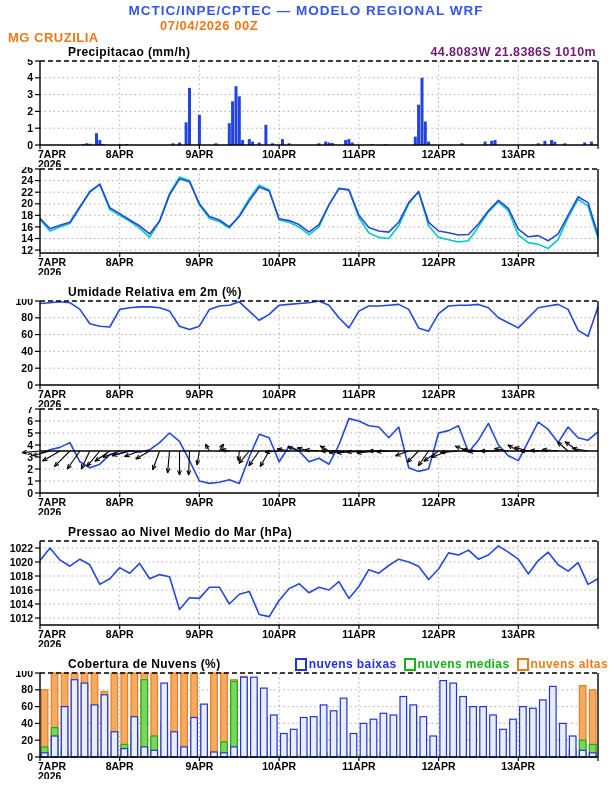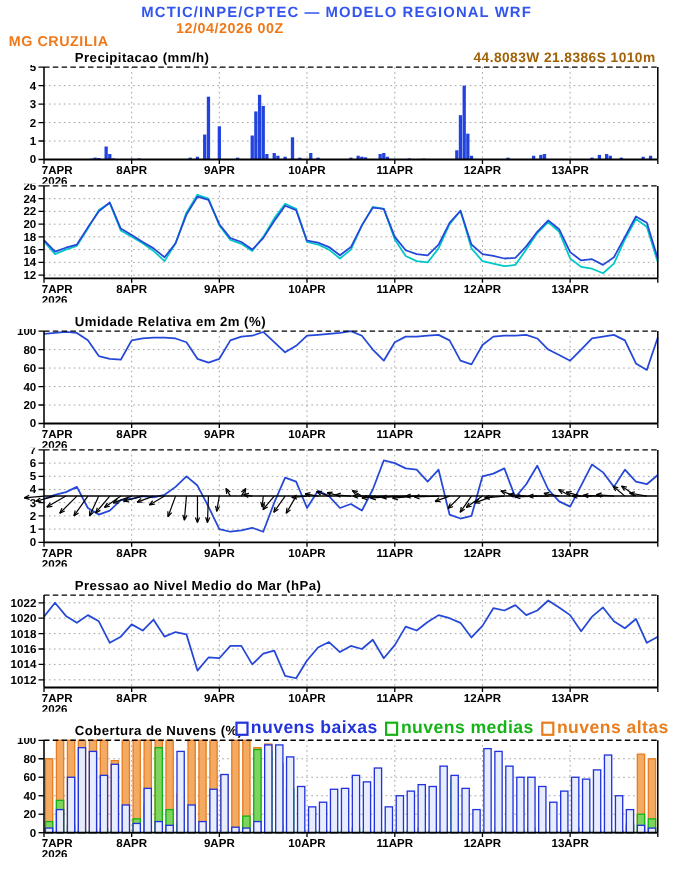--- a/index.html
+++ b/index.html
@@ -7,36 +7,36 @@
         font-family:"Liberation Sans",sans-serif;font-weight:bold;}
   .hdr1{padding-top:3px;text-align:center;font-size:13.5px;letter-spacing:1px;color:#3355ee;}
   .hdr2{position:relative;height:17px;font-size:13px;letter-spacing:.5px;color:#f07818;}
   .hdr2 .station{position:absolute;left:8px;top:0;margin-top:12px;}
   .hdr2 .run{position:absolute;left:160px;top:0;}
   .panel{position:relative;}
   .titlerow{position:relative;height:14px;font-size:12px;letter-spacing:.4px;color:#000;
             display:flex;align-items:flex-end;margin-top:10px;}
   .titlerow .t{margin-left:68px;white-space:nowrap;}
   .titlerow .right{position:absolute;right:16px;bottom:0;white-space:nowrap;}
-  .right.orange{color:#a16207;font-size:12.5px;}
+  .right.orange{color:#701a75;font-size:12.5px;}
   .right.cyan{color:#00c8c8;}
-  .legend{position:absolute;right:4px;bottom:0;display:flex;gap:7px;font-size:16px;justify-content:space-between;}
+  .legend{position:absolute;right:4px;bottom:0;display:flex;gap:7px;font-size:12px;justify-content:space-between;}
   .legend .item{display:flex;align-items:center;gap:2px;white-space:nowrap;}
   .legend .sw{display:inline-block;width:8px;height:9px;border:2px solid #000;background:#fff;}
   .plot{position:relative;width:612px;height:108px;}
   svg text{font-family:"Liberation Sans",sans-serif;font-weight:bold;}
 </style>
 </head>
 <body>
 <div class="page">
 
 <div class="hdr1">MCTIC/INPE/CPTEC — MODELO REGIONAL WRF</div>
 <div class="hdr2">
   <span class="station">MG CRUZILIA</span>
-  <span class="run">12/04/2026 00Z</span>
+  <span class="run">07/04/2026 00Z</span>
 </div>
 
 <div class="panel">
   <div class="titlerow">
     <span class="t">Precipitacao (mm/h)</span>
     <span class="right orange">44.8083W 21.8386S 1010m</span>
   </div>
   <div class="plot" id="plot0"><svg width="612" height="108">
           <line x1="35" y1="86.0" x2="40" y2="86.0" stroke="#000" stroke-width="1.2"></line>
           <text x="33" y="89.6" text-anchor="end" font-size="10.5" fill="#000">0</text>

